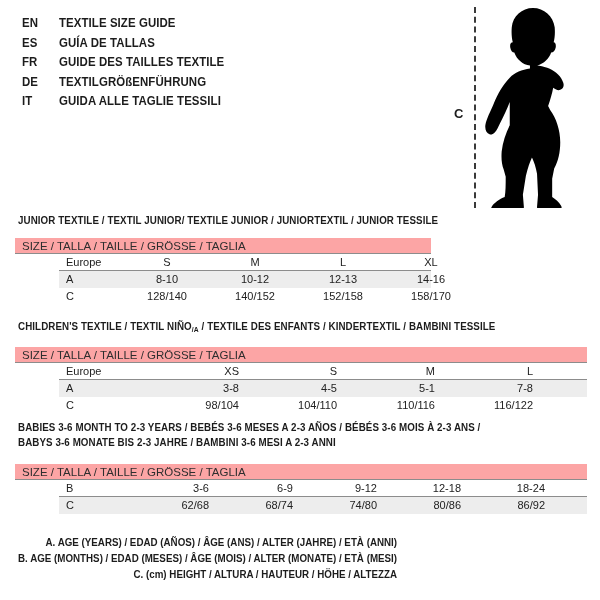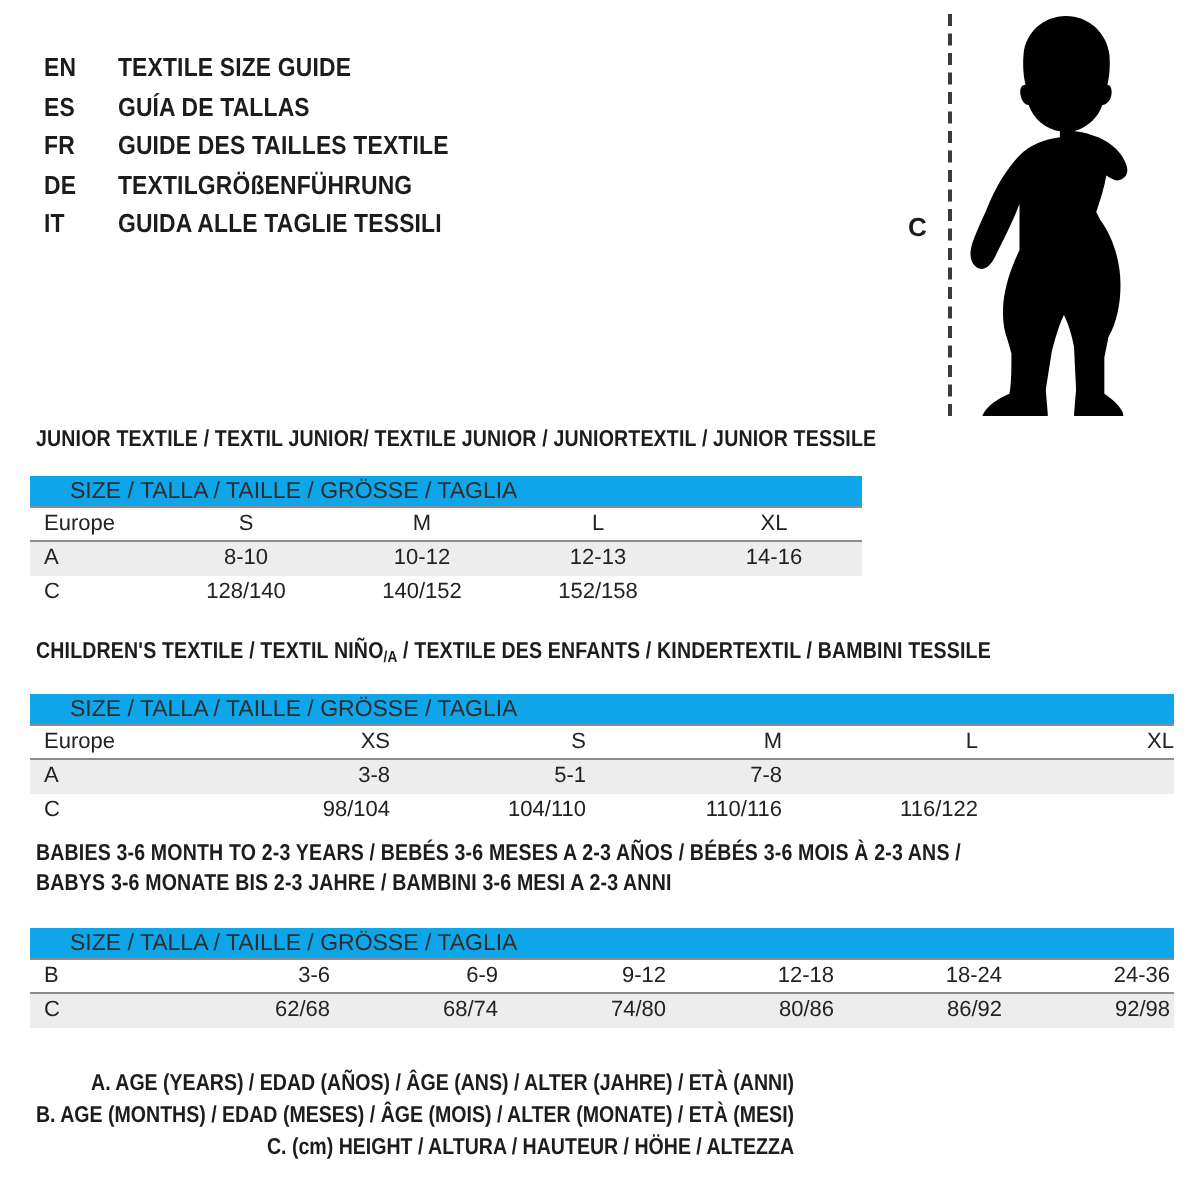--- a/index.html
+++ b/index.html
@@ -3,21 +3,21 @@
 <meta charset="utf-8">
 <style>
   html,body { margin:0; padding:0; }
   body {
     width:600px; height:600px; background:#ffffff; position:relative;
     font-family:"Liberation Sans", sans-serif; color:#1c1c1c; overflow:hidden;
   }
   * { box-sizing:border-box; }
 
   
-  .lang-block { position:absolute; top:24px; left:22px; }
+  .lang-block { position:absolute; top:13px; left:22px; }
   .lang-row { display:flex; font-weight:700; font-size:13px; line-height:19.5px;
               transform:scaleX(0.88); transform-origin:left center; letter-spacing:0.1px; }
   .lang-code { width:42px; flex:0 0 42px; }
 
   
   .measure-line { position:absolute; left:474px; top:7px; height:201px; width:0;
                   border-left:2px dashed #3a3a3a; }
   .measure-label { position:absolute; left:454px; top:106px; font-weight:700; font-size:13px; }
   .toddler-svg { position:absolute; left:484px; top:6px; }
 
@@ -28,24 +28,24 @@
   .t1-title { top:213px; }
   .t2-title { top:319px; }
   .t3-title { top:420px; }
   .title-sub { font-size:8px; vertical-align:-2px; }
 
   
   .tbl { position:absolute; left:15px; }
   .t1 { top:238px; width:416px; }
   .t2 { top:347px; width:572px; }
   .t3 { top:464px; width:572px; }
-  .size-bar { background:#0ea5e9; height:16px; line-height:16px; padding-left:20px;
+  .size-bar { background:#fca5a5; height:16px; line-height:16px; padding-left:7px;
               font-size:11.5px; color:#2e2e2e; border-bottom:1px solid #8c8c8c;
               white-space:nowrap; }
-  .trow { display:flex; height:17px; line-height:17px; font-size:11px; color:#222; }
+  .trow { display:flex; height:17px; line-height:17px; font-size:11px; color:#222;margin-left:44px; }
   .trow.border-b { border-bottom:1px solid #8c8c8c; }
   .trow.alt { background:#ededed; }
   .cl { padding-left:7px; text-align:left; }
   .t1 .cl { width:64px; flex:0 0 64px; }
   .t1 .c  { width:88px; flex:0 0 88px; text-align:center; }
   .t2 .cl { width:82px; flex:0 0 82px; }
   .t2 .c  { width:98px; flex:0 0 98px; text-align:right; }
   .t3 .cl { width:66px; flex:0 0 66px; }
   .t3 .c  { width:84px; flex:0 0 84px; text-align:right; }
 
@@ -101,39 +101,41 @@
     <span class="c">8-10</span>
     <span class="c">10-12</span>
     <span class="c">12-13</span>
     <span class="c">14-16</span>
   </div>
   <div class="trow">
     <span class="cl">C</span>
     <span class="c">128/140</span>
     <span class="c">140/152</span>
     <span class="c">152/158</span>
+    <span class="c">158/170</span>
   </div>
 </div>
 
 <div class="tbl-title t2-title">
   <span>CHILDREN'S TEXTILE / TEXTIL NIÑO</span><span class="title-sub">/A</span><span> / TEXTILE DES ENFANTS / KINDERTEXTIL / BAMBINI TESSILE</span>
 </div>
 <div class="tbl t2">
   <div class="size-bar">SIZE / TALLA / TAILLE / GRÖSSE / TAGLIA</div>
   <div class="trow border-b">
     <span class="cl">Europe</span>
     <span class="c">XS</span>
     <span class="c">S</span>
     <span class="c">M</span>
     <span class="c">L</span>
     <span class="c">XL</span>
   </div>
   <div class="trow alt">
     <span class="cl">A</span>
     <span class="c">3-8</span>
+    <span class="c">4-5</span>
     <span class="c">5-1</span>
     <span class="c">7-8</span>
   </div>
   <div class="trow">
     <span class="cl">C</span>
     <span class="c">98/104</span>
     <span class="c">104/110</span>
     <span class="c">110/116</span>
     <span class="c">116/122</span>
   </div>

